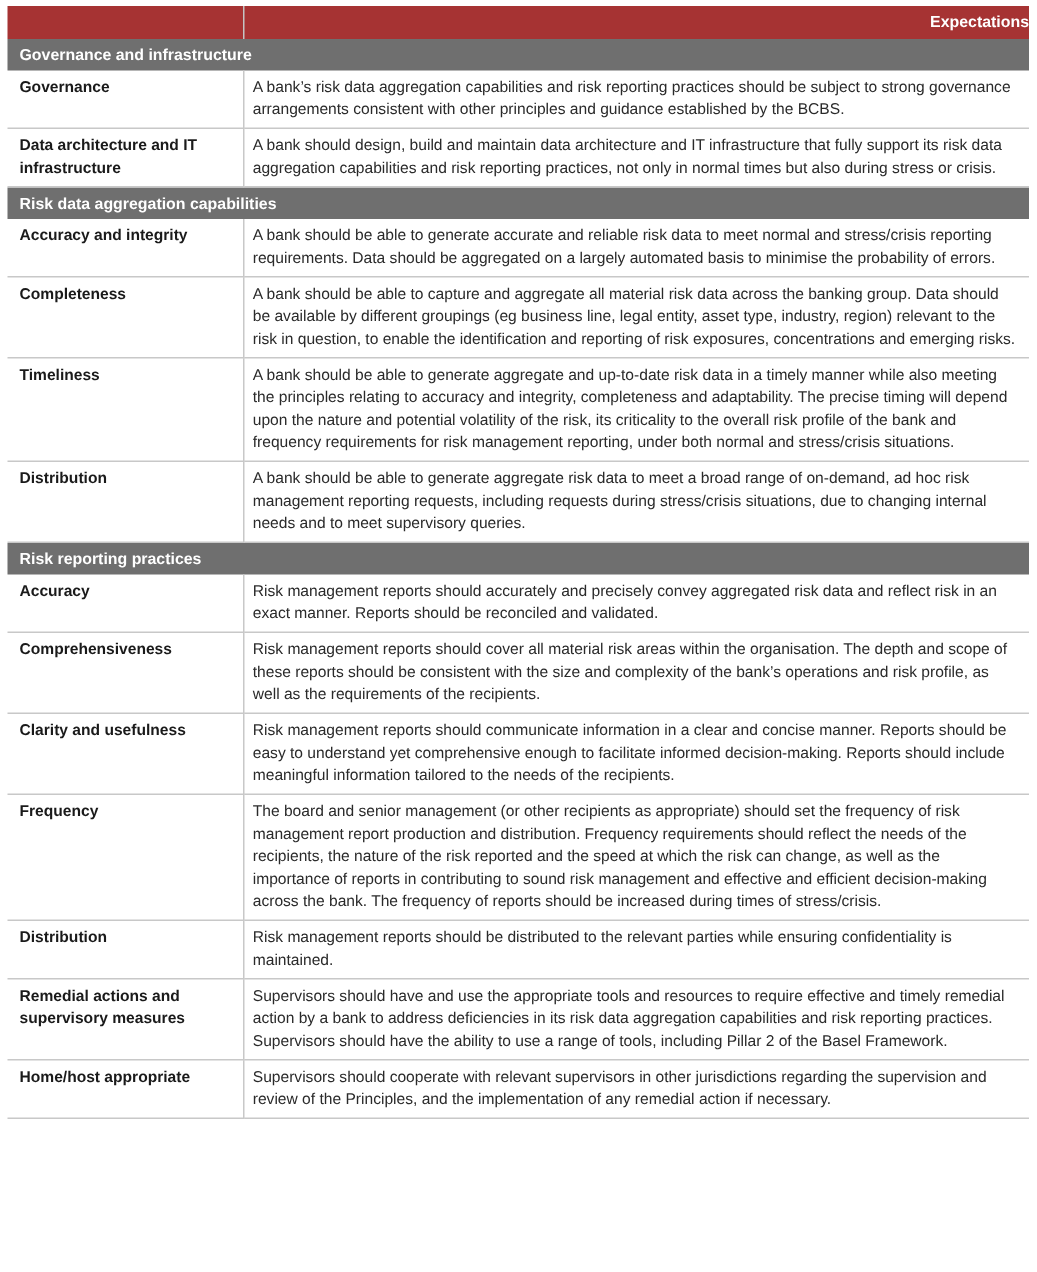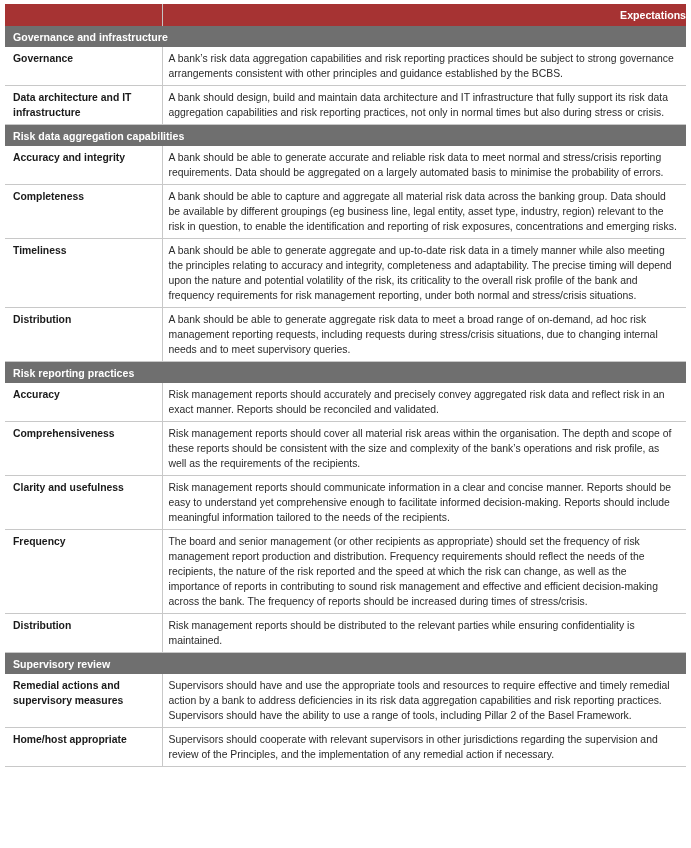--- a/index.html
+++ b/index.html
@@ -79,23 +79,20 @@
         <td class="desc">Risk management reports should communicate information in a clear and concise manner. Reports should be easy to understand yet comprehensive enough to facilitate informed decision-making. Reports should include meaningful information tailored to the needs of the recipients.</td>
       </tr>
       <tr class="row">
         <td class="label">Frequency</td>
         <td class="desc">The board and senior management (or other recipients as appropriate) should set the frequency of risk management report production and distribution. Frequency requirements should reflect the needs of the recipients, the nature of the risk reported and the speed at which the risk can change, as well as the importance of reports in contributing to sound risk management and effective and efficient decision-making across the bank. The frequency of reports should be increased during times of stress/crisis.</td>
       </tr>
       <tr class="row">
         <td class="label">Distribution</td>
         <td class="desc">Risk management reports should be distributed to the relevant parties while ensuring confidentiality is maintained.</td>
       </tr>
-      <tr class="section">
-        <td colspan="2">Supervisory review</td>
-      </tr>
       <tr class="row">
         <td class="label">Remedial actions and supervisory measures</td>
         <td class="desc">Supervisors should have and use the appropriate tools and resources to require effective and timely remedial action by a bank to address deficiencies in its risk data aggregation capabilities and risk reporting practices. Supervisors should have the ability to use a range of tools, including Pillar 2 of the Basel Framework.</td>
       </tr>
       <tr class="row">
         <td class="label">Home/host appropriate</td>
         <td class="desc">Supervisors should cooperate with relevant supervisors in other jurisdictions regarding the supervision and review of the Principles, and the implementation of any remedial action if necessary.</td>
       </tr>
     </tbody>
 </table>

